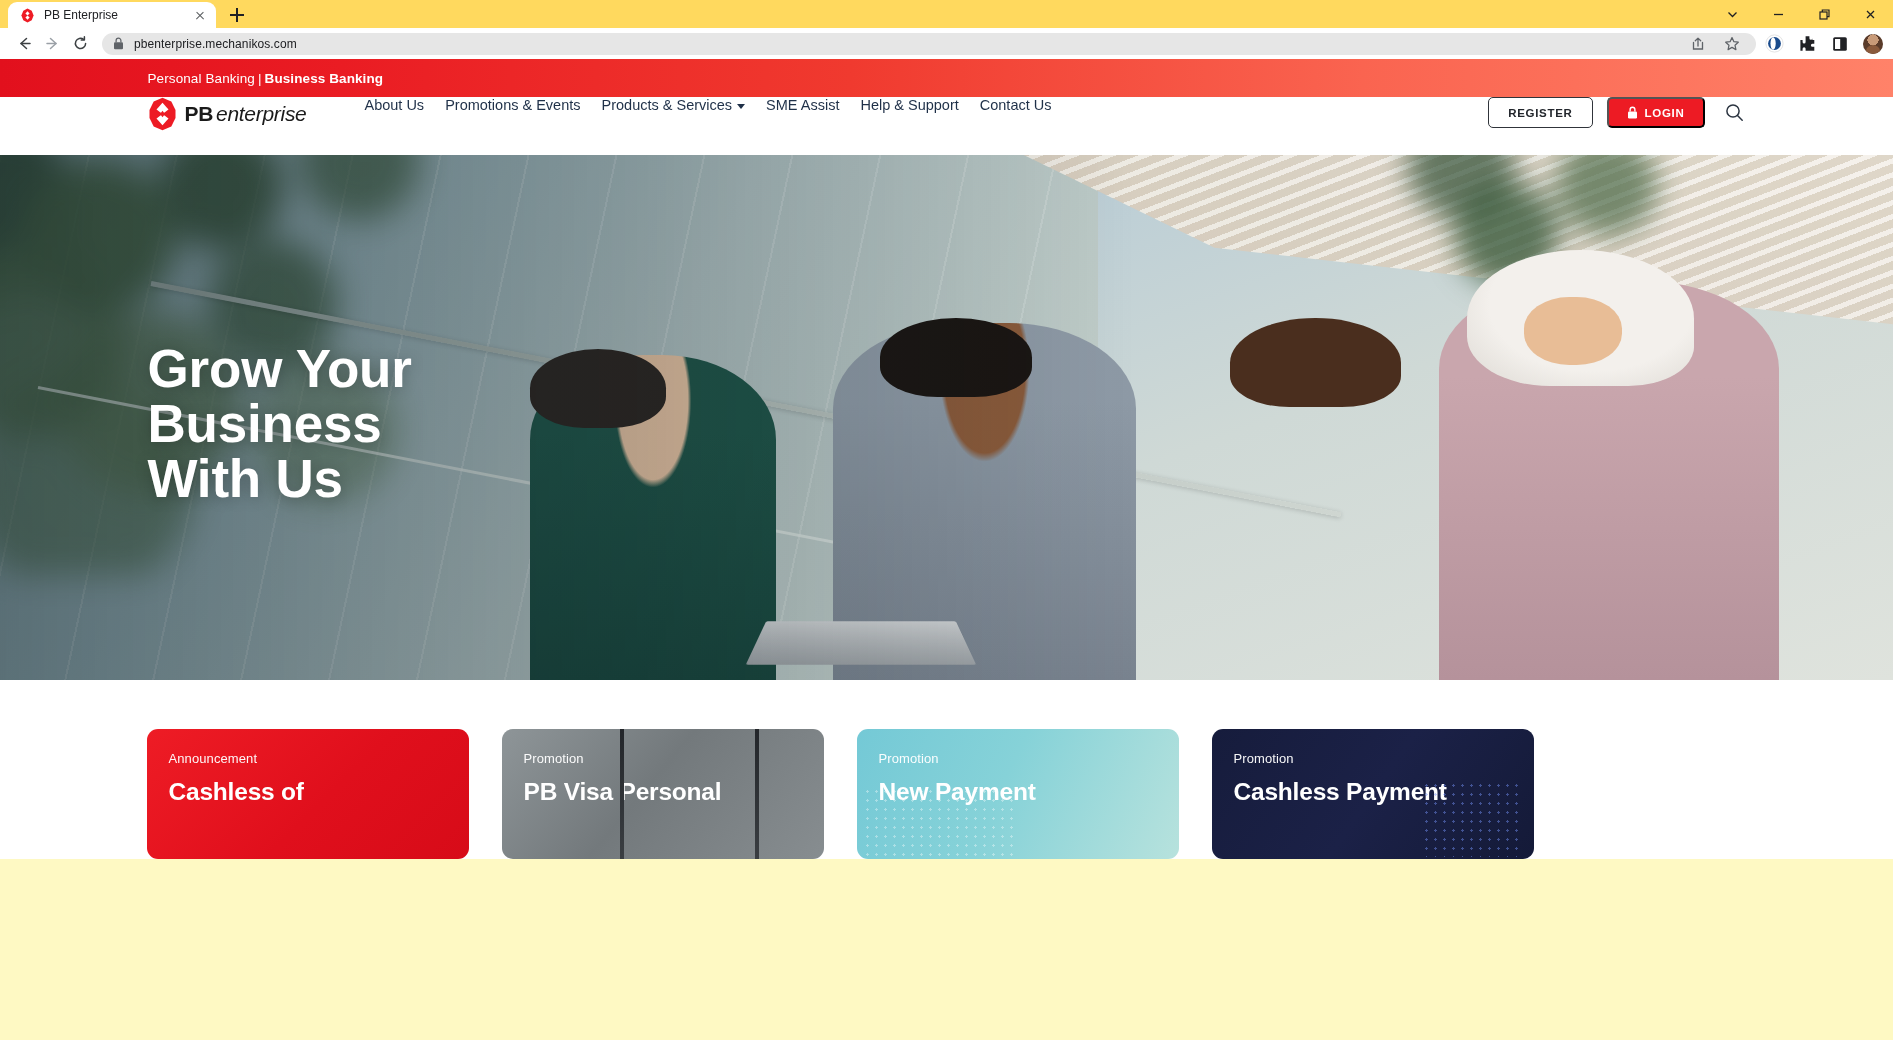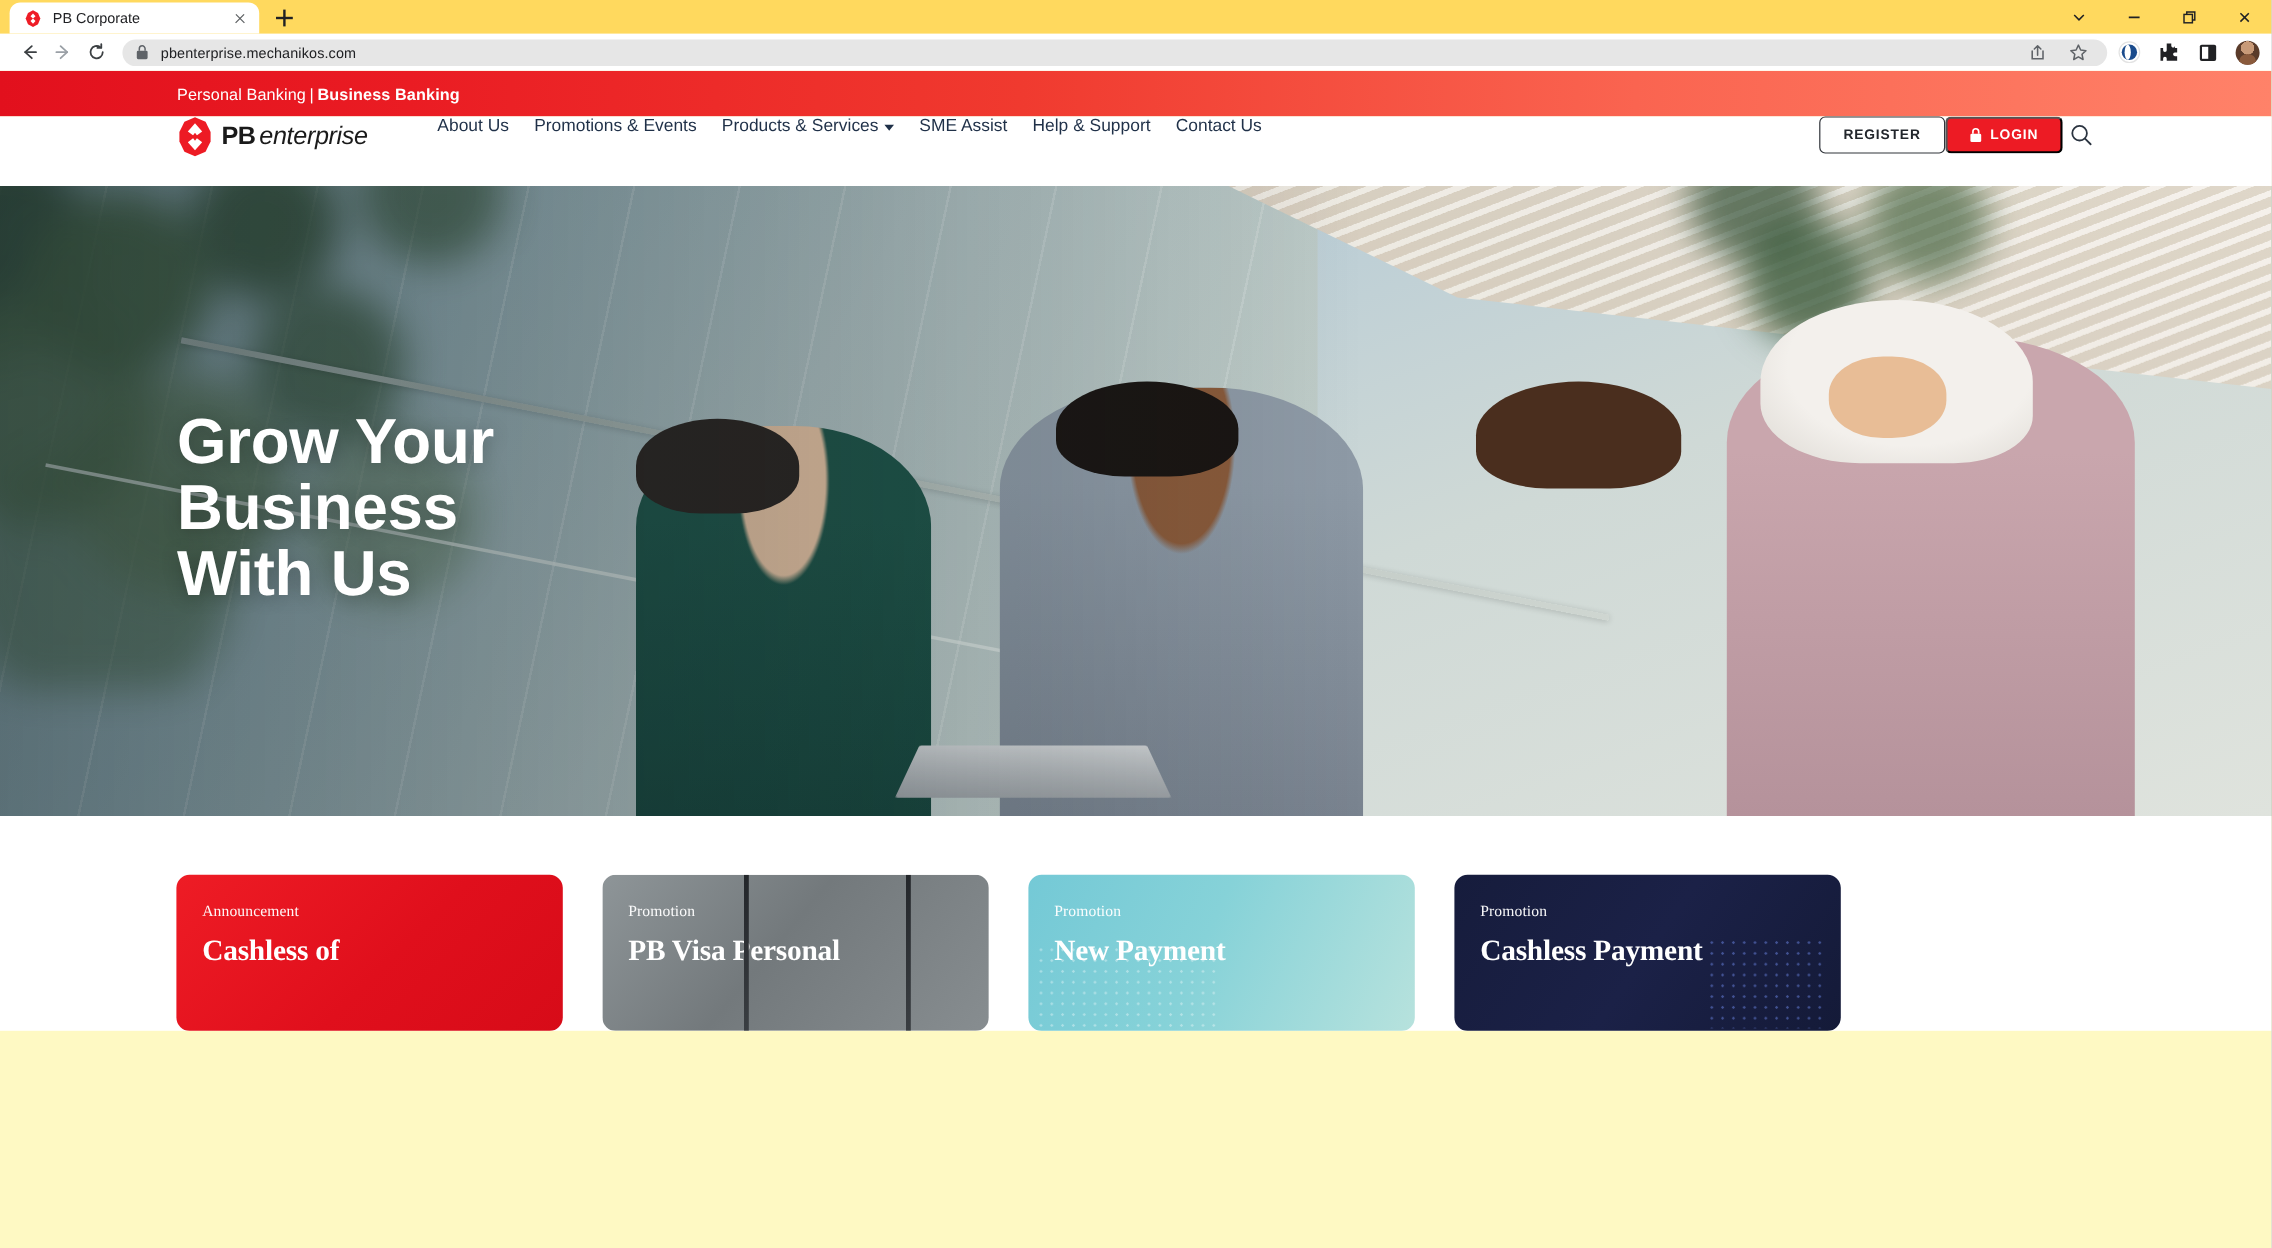--- a/index.html
+++ b/index.html
@@ -113,21 +113,21 @@
   .main-menu{ display:flex; align-items:center; gap:21px; }
   .menu-item{
     font-size:14.5px; color:#1f3048; white-space:nowrap;
     display:flex; align-items:center; gap:5px;
   }
   .caret{
     width:0;height:0;border-left:4px solid transparent;border-right:4px solid transparent;
     border-top:5px solid #1f3048; display:inline-block; margin-top:2px;
   }
 
-  .nav-right{ margin-left:auto; display:flex; align-items:center; }
+  .nav-right{ margin-left:auto; display:flex; align-items:center; gap:14px; }
   .btn-register{
     height:31px; padding:0 19px; border:1.3px solid #30343a; border-radius:5px;
     background:#fff; color:#22262c; font-size:11.5px; font-weight:700;
     letter-spacing:.7px; display:flex; align-items:center;
   }
   .btn-login{
     height:31px; padding:0 18px; border-radius:5px; background:#ed1b24;
     color:#fff; font-size:11.5px; font-weight:700; letter-spacing:.7px;
     display:flex; align-items:center; gap:7px;
   }
@@ -245,21 +245,21 @@
     letter-spacing:-.2px; text-shadow:0 2px 14px rgba(0,0,0,.25);
   }
 
   
   .news{ background:#fff; padding-top:49px; }
   .news-inner{ width:1600px; margin:0 auto; }
   .news-title{
     font-size:32px; font-weight:600; color:#121d38; letter-spacing:-.2px;
     margin-bottom:35px; padding-left:1px;
   }
-  .cards{ display:flex; gap:33px;font-family:Liberation Serif, serif; }
+  .cards{ display:flex; gap:33px; }
   .card{
     width:322px; height:130px; border-radius:11px; overflow:hidden;
     position:relative; padding:22px 22px 0 22px; flex:0 0 322px;
   }
   .card-kicker{
     font-size:13px; color:#fff; opacity:.96; margin-bottom:12px;
     letter-spacing:.1px;
   }
   .card-title{
     font-size:24.5px; font-weight:700; color:#fff; line-height:1.13;
@@ -294,21 +294,21 @@
 
 <div class="browser-tabstrip">
   <div class="tab">
     <span class="tab-favicon">
       <svg width="15" height="15" viewBox="0 0 15 15">
         <polygon points="7.5,0.6 11.7,2.8 13.6,7.5 11.7,12.2 7.5,14.4 3.3,12.2 1.4,7.5 3.3,2.8" fill="#ee1c25"></polygon>
         <polygon points="7.5,3.2 9.6,5.6 7.5,7.5 5.4,5.6" fill="#fff"></polygon>
         <polygon points="7.5,11.8 5.4,9.4 7.5,7.5 9.6,9.4" fill="#fff"></polygon>
       </svg>
     </span>
-    <span class="tab-title">PB Corporate</span>
+    <span class="tab-title">PB Enterprise</span>
     <span class="tab-close"></span>
   </div>
   <div class="new-tab"></div>
 
   <div class="win-controls">
     <div class="wc">
       <svg width="13" height="13" viewBox="0 0 13 13">
           <path d="M2.5 4.5 L6.5 8.5 L10.5 4.5" stroke="#202124" stroke-width="1.3" fill="none"></path>
         </svg>
     </div>

